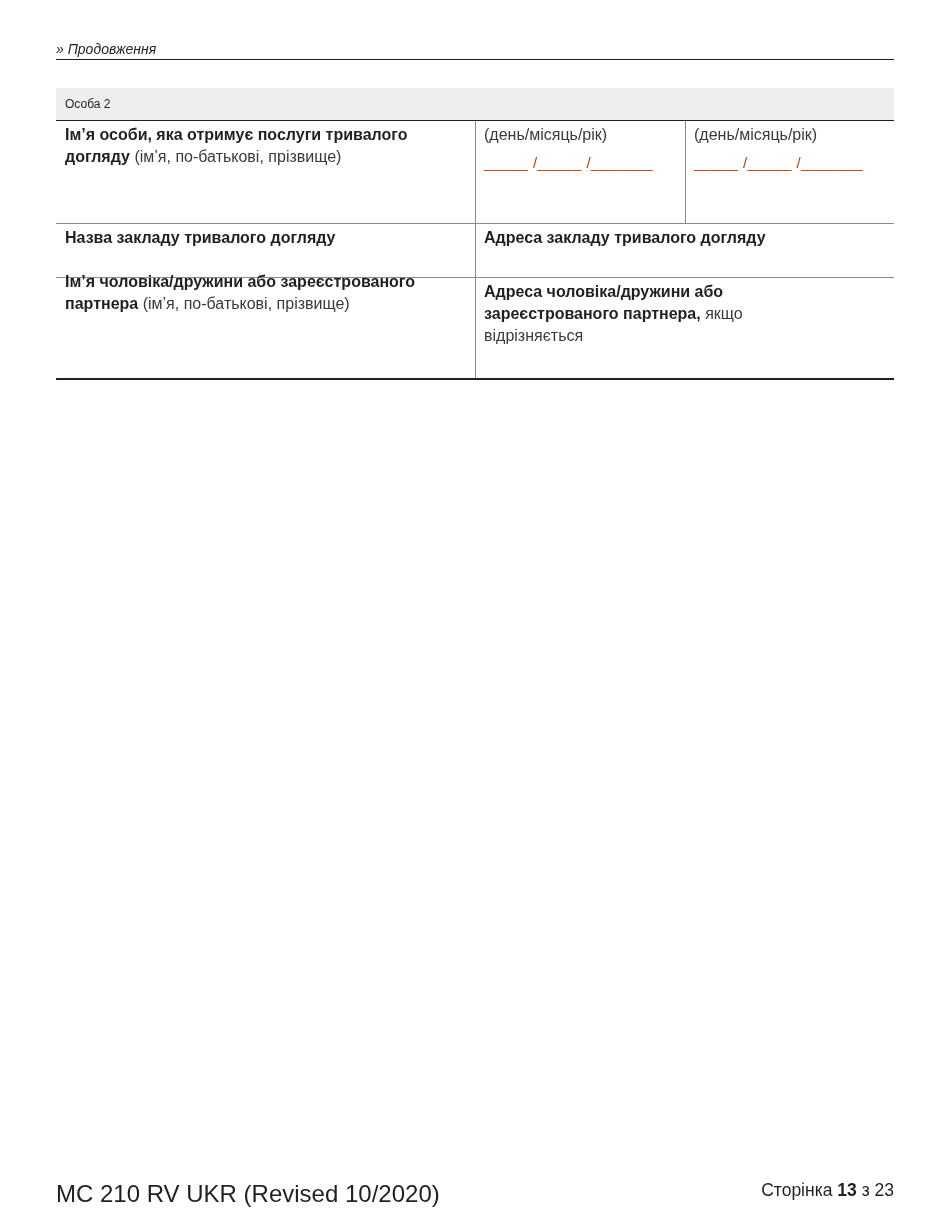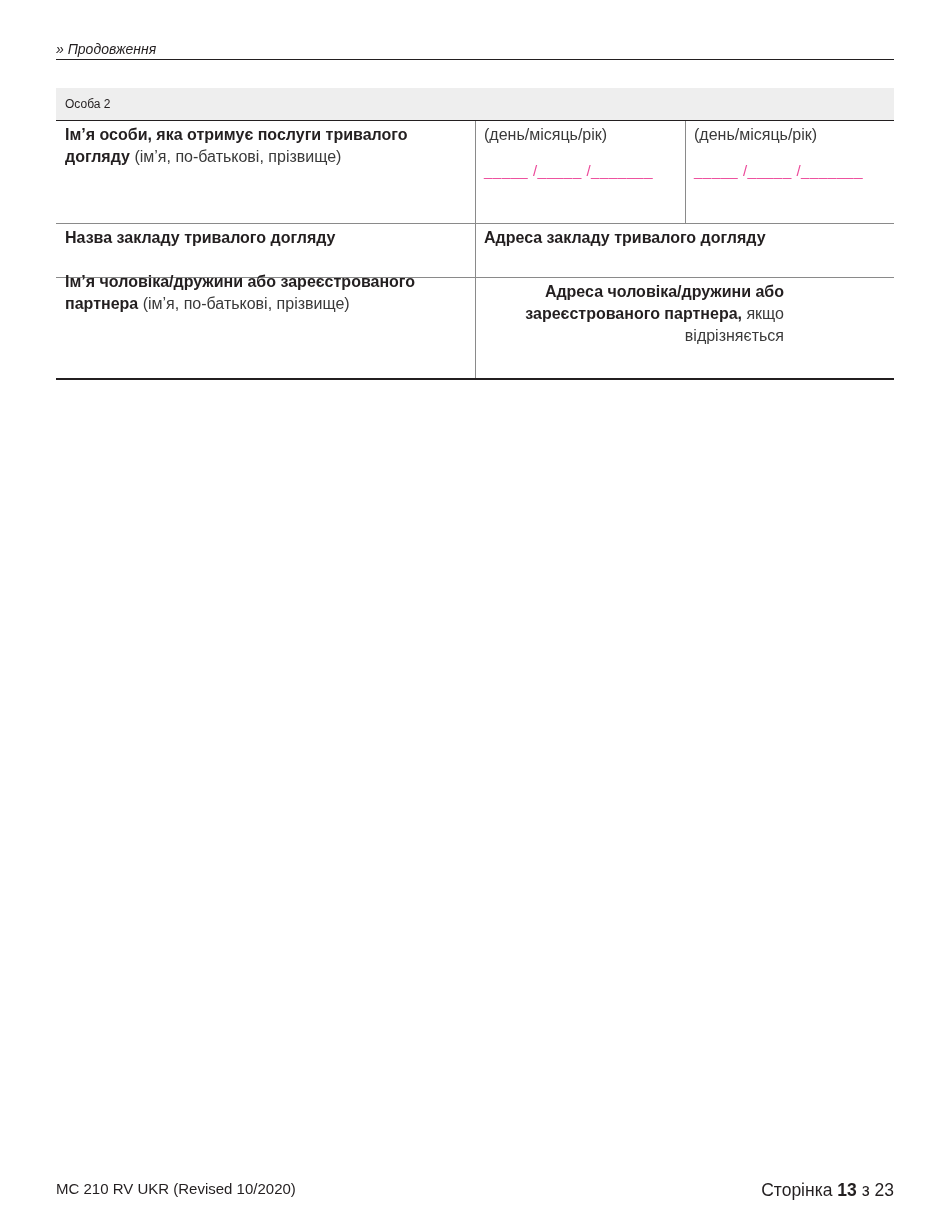--- a/index.html
+++ b/index.html
@@ -22,22 +22,22 @@
     }
     .cell {
       position: absolute; box-sizing: border-box; padding: 3px 8px 0 9px;
       font-size: 16px; line-height: 22px; color: #231f20;
     }
     .b { font-weight: bold; }
     .n { font-weight: normal; color: #3a3a3a; }
     .vline { position: absolute; width: 1px; background: #8a8a8a; }
     .hline { position: absolute; height: 1px; background: #8a8a8a; }
     .hline.dark { height: 1.5px; background: #231f20; }
-    .date-blank { font-size: 15px; color: #ec4899; letter-spacing: 0.5px; margin-top: 14px; display: block; }
-    .footer-left { position: absolute; left: 56px; top: 1180px; font-size: 15px; color: #231f20; }
+    .date-blank { font-size: 15px; color: #c2410c; letter-spacing: 0.5px; margin-top: 6px; display: block; }
+    .footer-left { position: absolute; left: 56px; top: 1180px; font-size: 24px; color: #231f20; }
     .footer-right { position: absolute; right: 56px; top: 1180px; font-size: 17.5px; color: #231f20; }
   </style>
 </head>
 <body>
 
 <div class="continued">» Продовження</div>
 
 <div class="section-head">
   <span>Особа 2</span>
 </div>
@@ -61,19 +61,19 @@
   <span class="b">Назва закладу тривалого догляду</span>
 </div>
 <div class="cell" style="left:475px; top:224px; width:419px; height:53px;">
   <span class="b">Адреса закладу тривалого догляду</span>
 </div>
 <div class="hline" style="left:56px; top:277px; width:838px;"></div>
 
 <div class="cell" style="left:56px; top:268px; width:419px; height:101px;">
   <span class="b">Ім’я чоловіка/дружини або зареєстрованого партнера</span><span class="n"> (ім’я, по-батькові, прізвище)</span>
 </div>
-<div class="cell" style="left:475px; top:278px; width:419px; height:101px; padding-right:110px;text-align:right;">
+<div class="cell" style="left:475px; top:278px; width:419px; height:101px; padding-right:110px;">
   <span class="b">Адреса чоловіка/дружини або зареєстрованого партнера,</span><span class="n"> якщо відрізняється</span>
 </div>
 <div class="hline dark" style="left:56px; top:378px; width:838px;"></div>
 
 <div class="footer-left">MC 210 RV UKR (Revised 10/2020)</div>
 <div class="footer-right"><span>Сторінка </span><b>13</b><span> з </span><span>23</span></div>
 
 </body></html>

